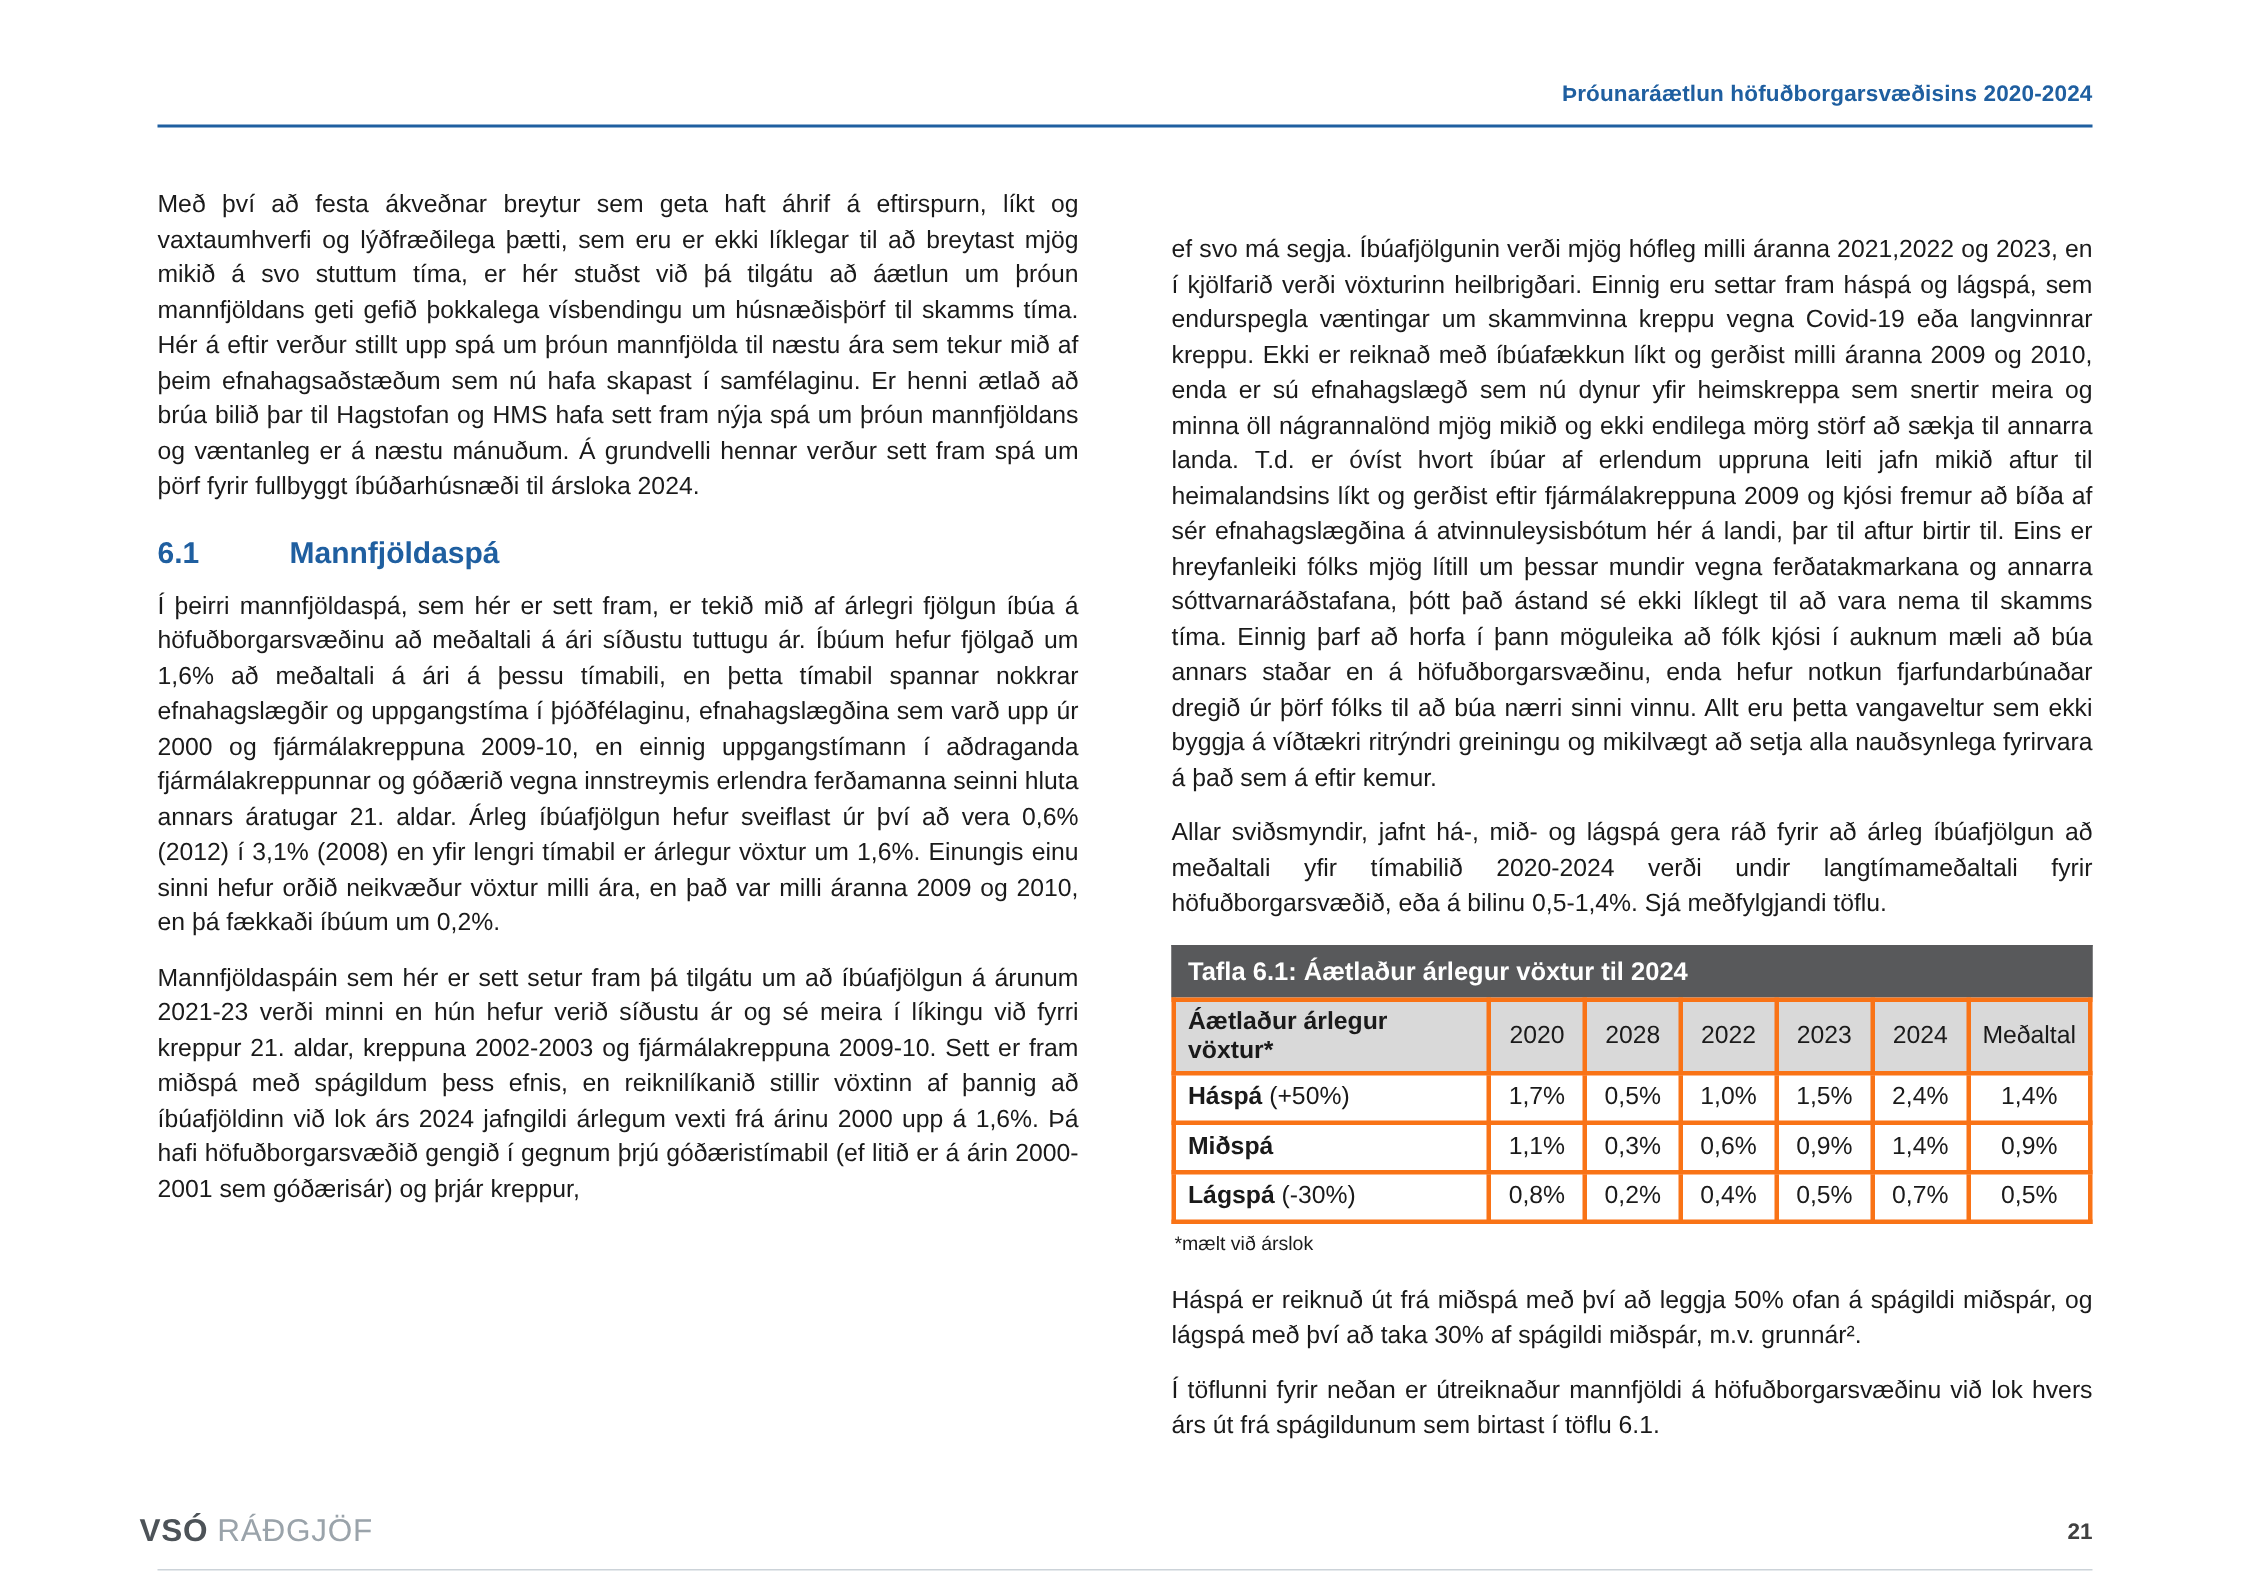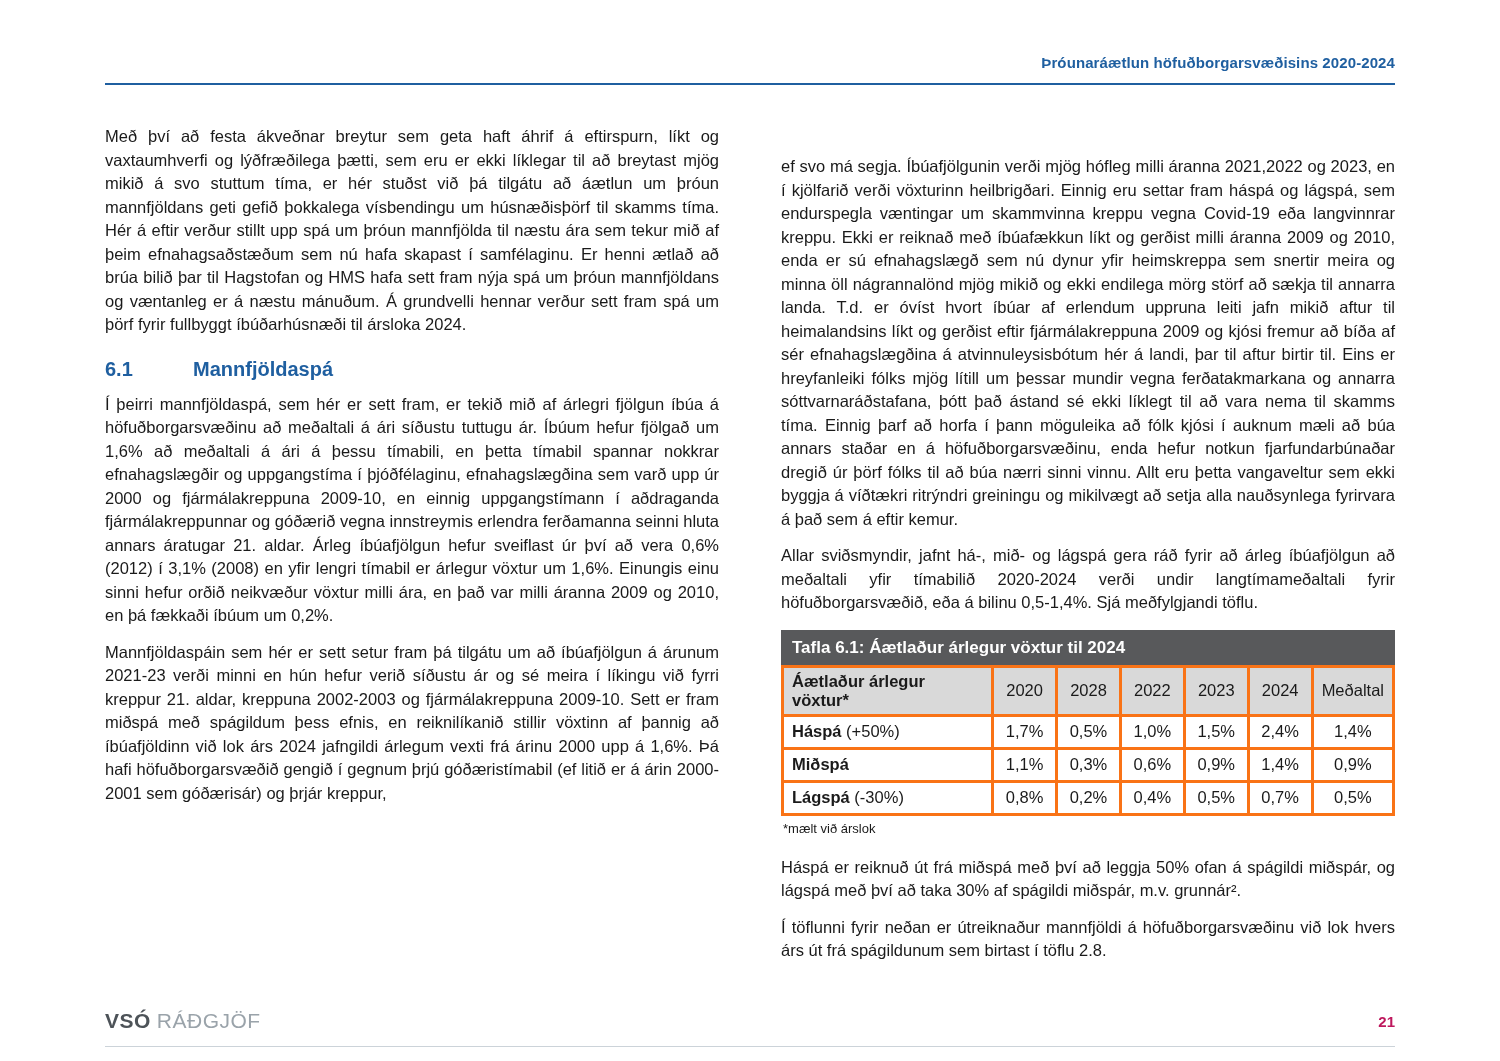--- a/index.html
+++ b/index.html
@@ -90,29 +90,29 @@
   .footnote{
     margin-top:auto;
     font-size:13.5px;
     line-height:18px;
     padding-bottom:8px;
   }
   .footnote sup{font-size:10px;}
   
   .footer{
     position:absolute;
-    left:105px;right:105px;bottom:28px;
+    left:93px;right:105px;bottom:28px;
     display:flex;
     justify-content:space-between;
     align-items:center;
   }
   .logo{font-size:21px;letter-spacing:0.5px;}
   .logo-primary{font-weight:bold;color:#4d5358;}
   .logo-secondary{color:#9aa3aa;margin-left:6px;font-weight:normal;}
-  .page-number{color:#be185d;font-weight:bold;font-size:15px;}
+  .page-number{color:#404040;font-weight:bold;font-size:15px;}
   .bottom-rule{
     position:absolute;
     left:105px;right:105px;bottom:14px;
     border-top:1px solid #ccd3d9;
   }
 </style>
 </head>
 <body>
 
 <div class="page">
@@ -189,21 +189,21 @@
               <td>0,5%</td>
               <td>0,7%</td>
               <td>0,5%</td>
             </tr>
           </tbody>
         </table>
         <div class="table-note">*mælt við árslok</div>
       </div>
 
       <p>Háspá er reiknuð út frá miðspá með því að leggja 50% ofan á spágildi miðspár, og lágspá með því að taka 30% af spágildi miðspár, m.v. grunnár².</p>
-      <p>Í töflunni fyrir neðan er útreiknaður mannfjöldi á höfuðborgarsvæðinu við lok hvers árs út frá spágildunum sem birtast í töflu 2.8.</p>
+      <p>Í töflunni fyrir neðan er útreiknaður mannfjöldi á höfuðborgarsvæðinu við lok hvers árs út frá spágildunum sem birtast í töflu 6.1.</p>
     </div>
 
   </div>
 
   <div class="footer">
     <div class="logo">
       <span class="logo-primary">VSÓ</span><span class="logo-secondary">RÁÐGJÖF</span>
     </div>
     <div class="page-number">21</div>
   </div>

